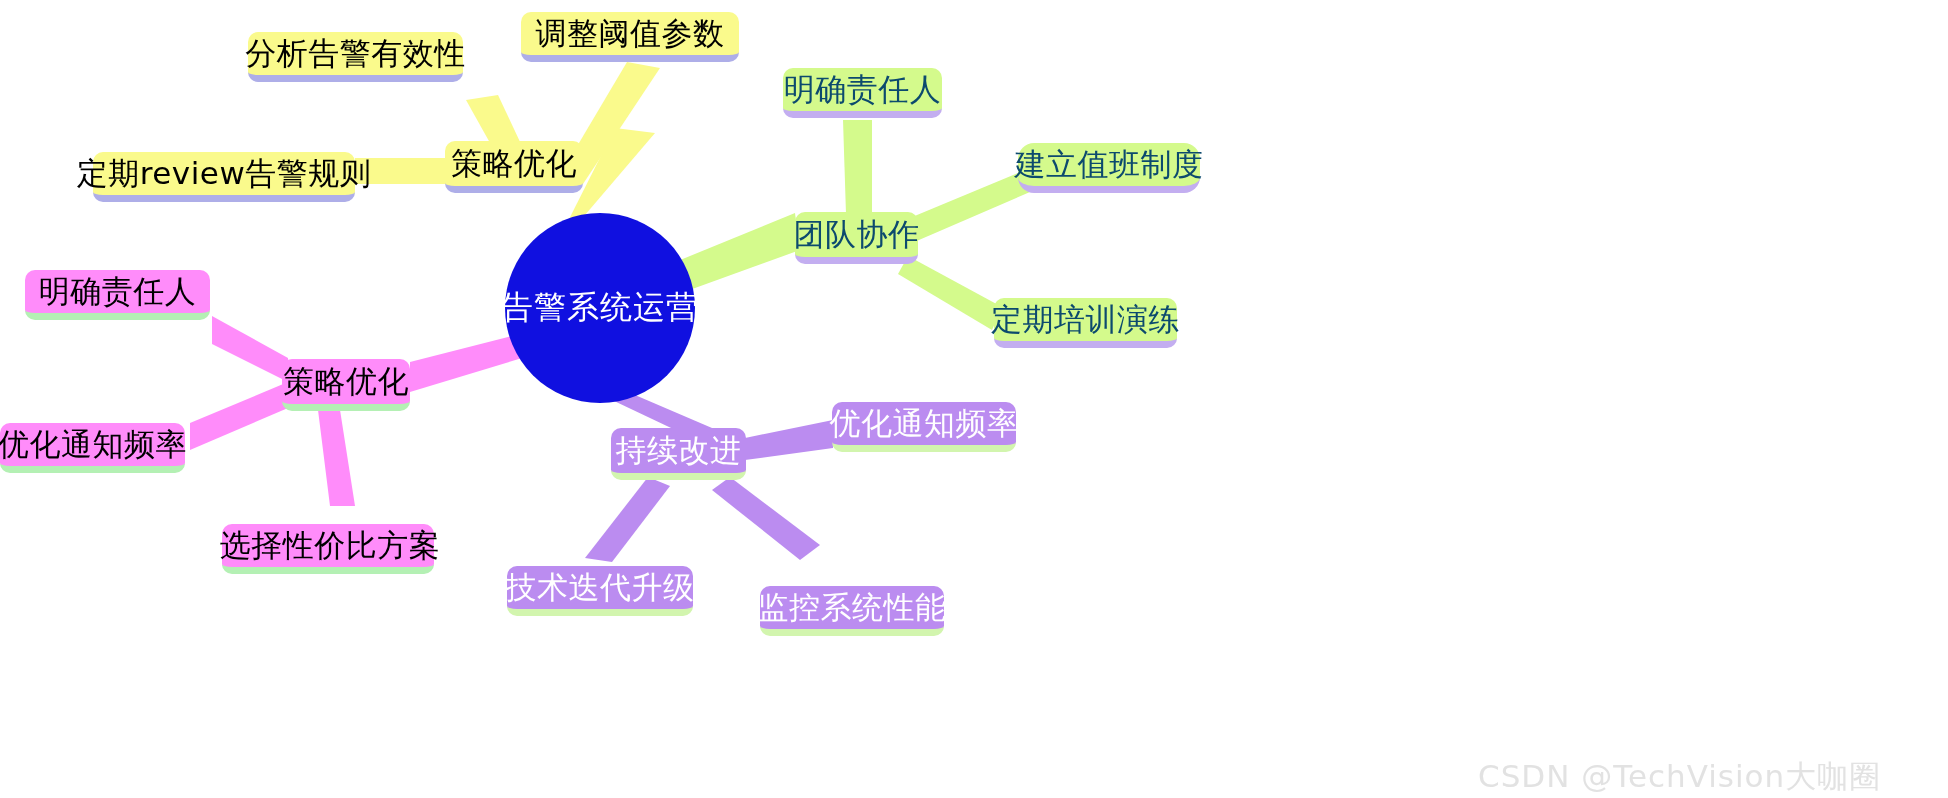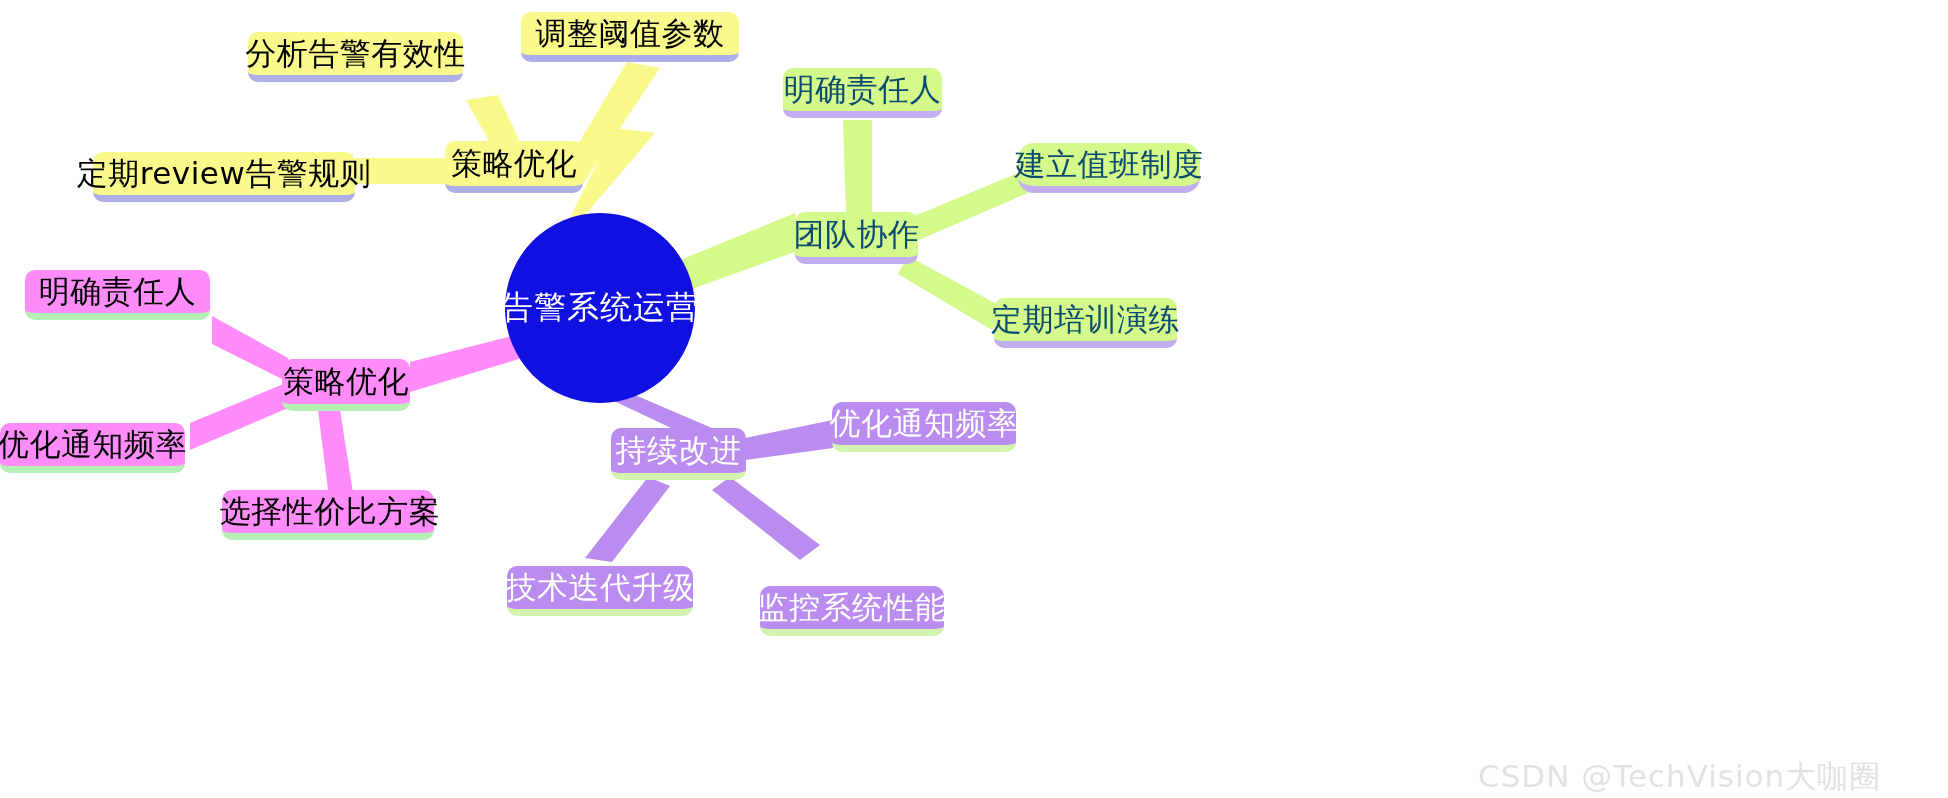--- a/index.html
+++ b/index.html
@@ -151,21 +151,21 @@
   </div>
 
   <div class="node theme-pink" style="left:282px; top:359px; width:128px; height:52px;">
     <span class="label">策略优化</span>
   </div>
 
   <div class="node theme-pink" style="left:0px; top:423px; width:185px; height:50px;">
     <span class="label">优化通知频率</span>
   </div>
 
-  <div class="node theme-pink" style="left:222px; top:490px; width:212px; height:50px;padding-left:20px;">
+  <div class="node theme-pink" style="left:222px; top:524px; width:212px; height:50px;padding-left:20px;">
     <span class="label">选择性价比方案</span>
   </div>
 
   <div class="node theme-purple" style="left:611px; top:428px; width:135px; height:52px;">
     <span class="label">持续改进</span>
   </div>
 
   <div class="node theme-purple" style="left:832px; top:402px; width:184px; height:50px;">
     <span class="label">优化通知频率</span>
   </div>

